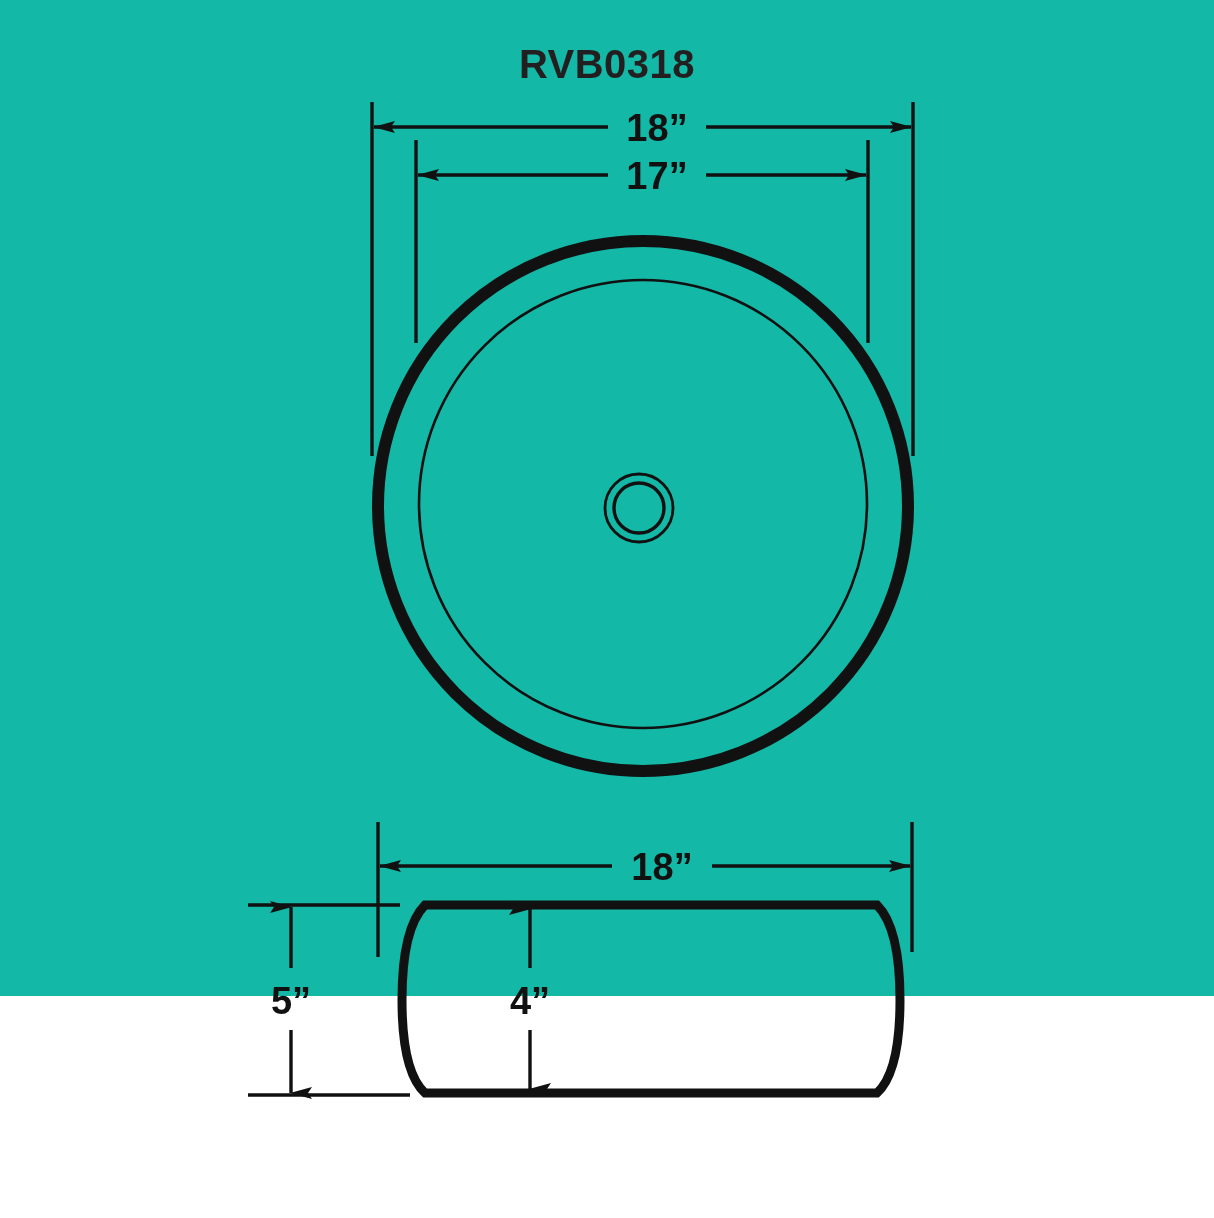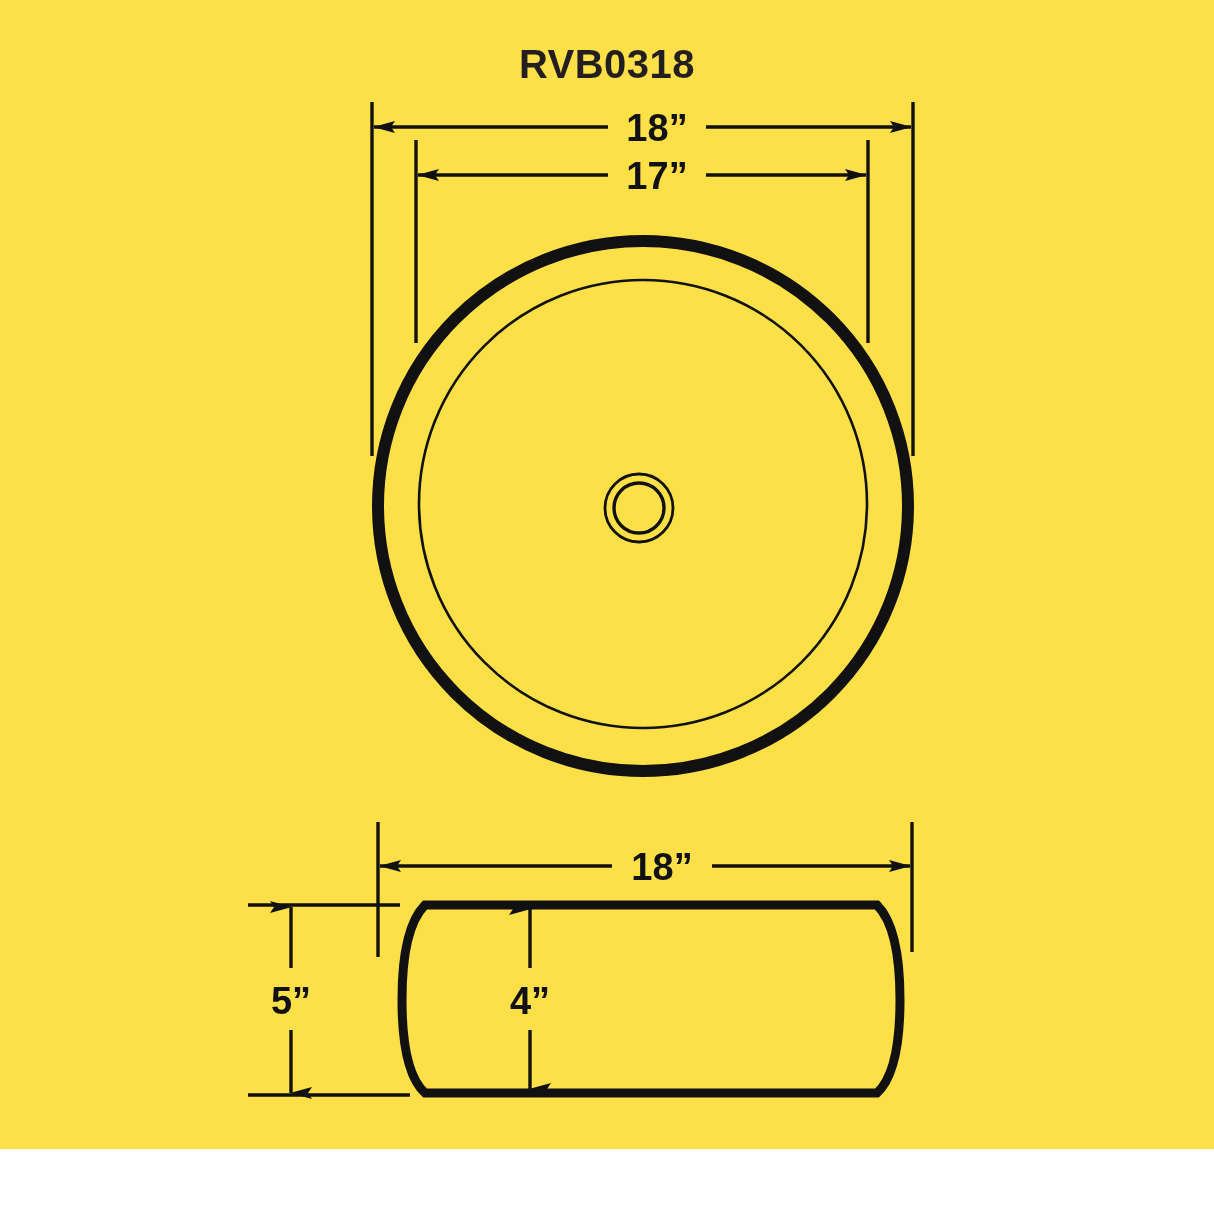--- a/index.html
+++ b/index.html
@@ -10,22 +10,22 @@
   }
   body {
     width: 1214px;
     height: 1218px;
     font-family: "Liberation Sans", sans-serif;
     overflow: hidden;
   }
   #sheet {
     position: relative;
     width: 1214px;
-    height: 1149px;
-    background: #fde047;
+    height: 996px;
+    background: #14b8a6;
   }
   #drawing-title {
     position: absolute;
     left: 0;
     top: 44px;
     width: 1214px;
     text-align: center;
     font-family: "Liberation Sans", sans-serif;
     font-weight: bold;
     font-size: 40px;

